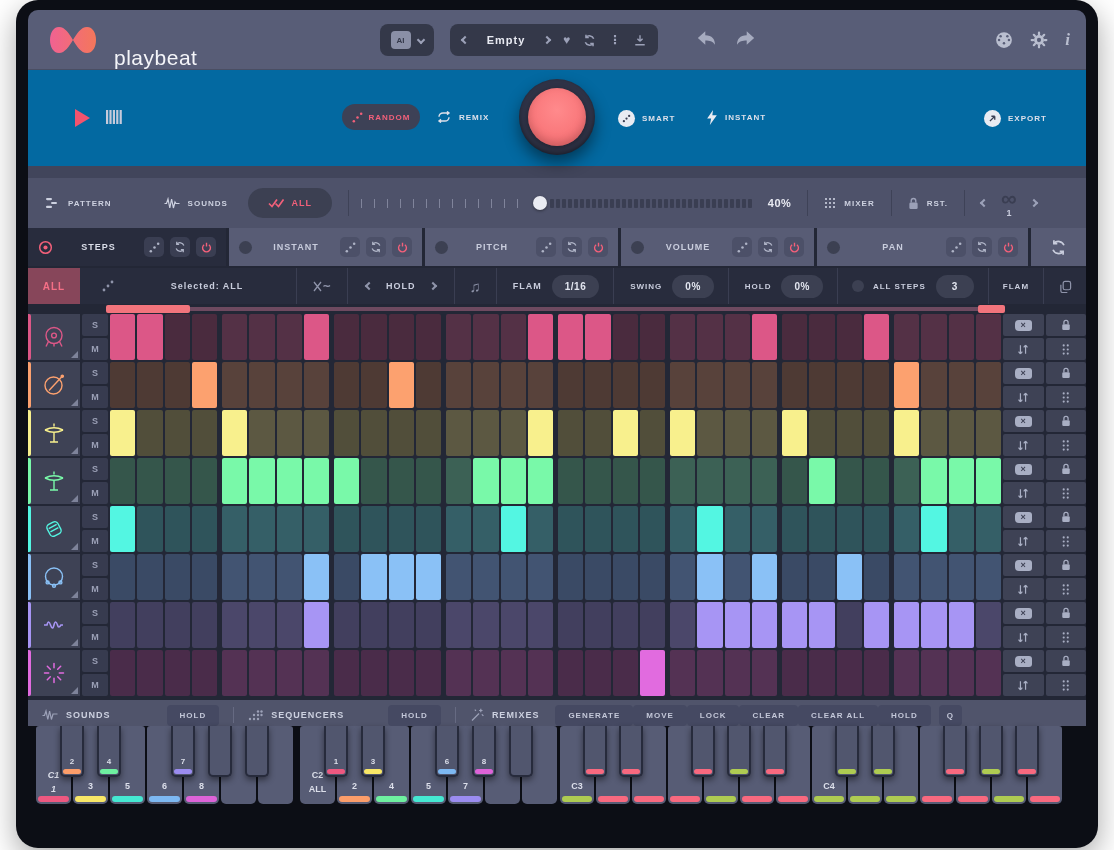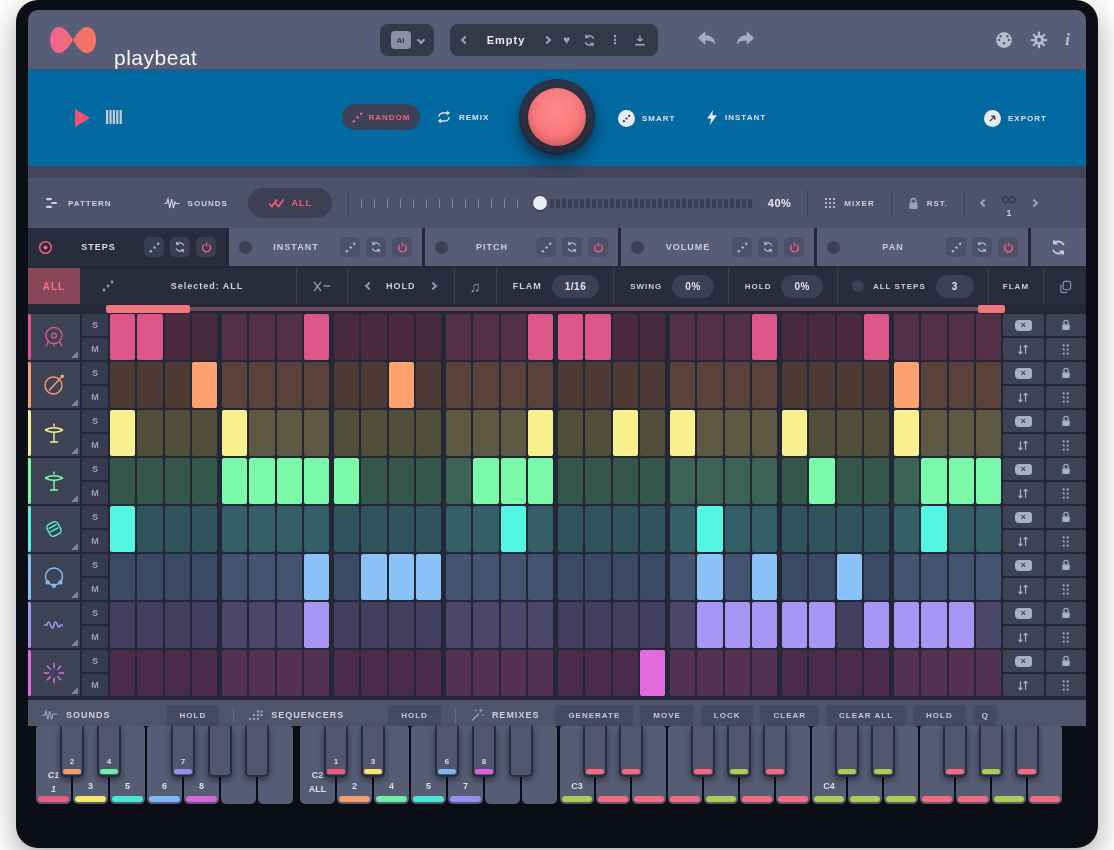--- a/index.html
+++ b/index.html
@@ -1223,21 +1223,21 @@
           <circle cx="13.5" cy="1.5" r="1.2"></circle>
         </svg>
       <span class="blab caps">SEQUENCERS</span>
       <span class="bbtn" style="margin-left:44px">HOLD</span>
       <div class="bdiv" style="margin:0 14px"></div>
       <svg width="14" height="14" viewBox="0 0 14 14" fill="none" stroke="#9CA1B8" stroke-width="1.2">
         <path d="M2 12.5 L9 5.5"></path>
           <path d="M10.8 0.8 v3.4 M9.1 2.5 h3.4 M11.8 6.3 l1.6 1.6 M4.8 1.6 l1.2 1.2"></path>
         </svg>
       <span class="blab caps">REMIXES</span>
-      <span id="bactions" style="display:flex;gap:7px;margin-left:16px">
+      <span id="bactions" style="display:flex;margin-left:16px">
           <span class="bbtn">GENERATE</span>
           <span class="bbtn">MOVE</span>
           <span class="bbtn">LOCK</span>
           <span class="bbtn">CLEAR</span>
           <span class="bbtn">CLEAR ALL</span>
           <span class="bbtn">HOLD</span>
         </span>
       <span class="bbtn" style="margin-left:8px;padding:0 8px">Q</span>
     </div>
   </div>

